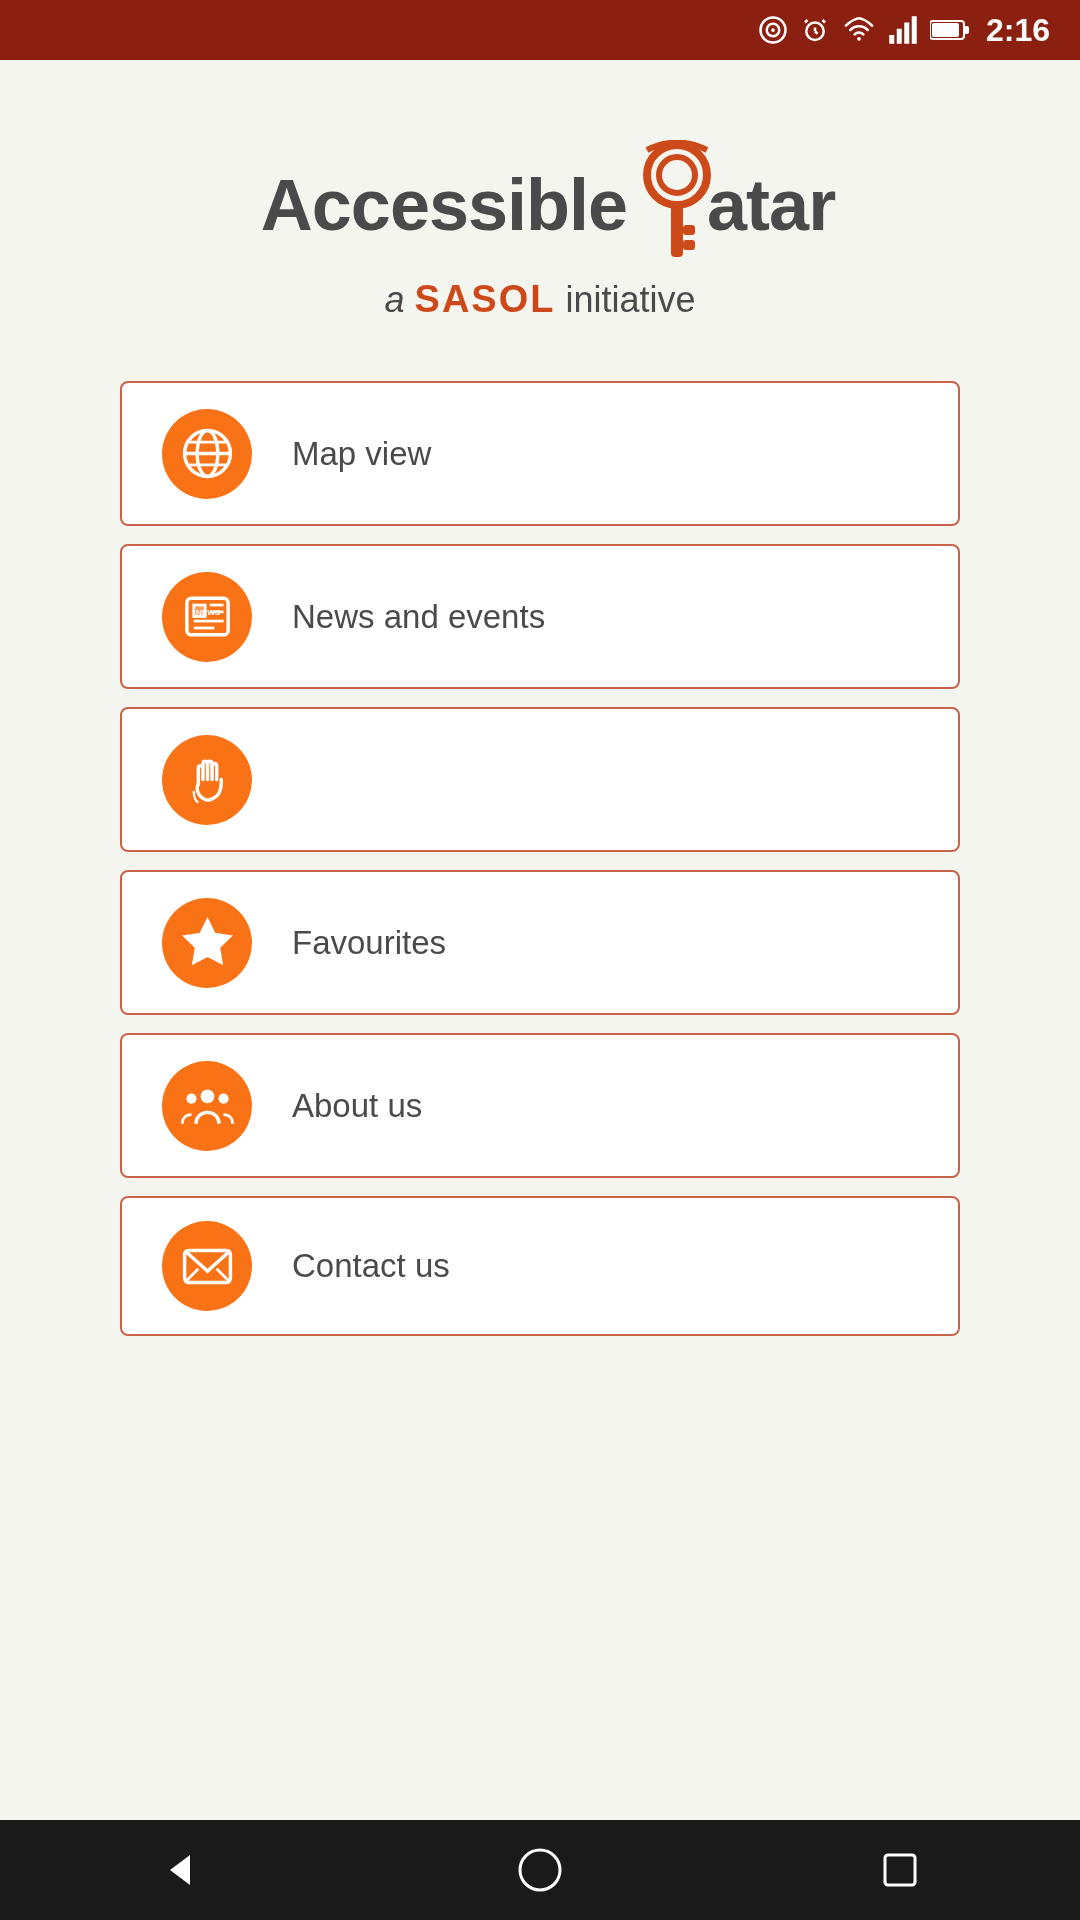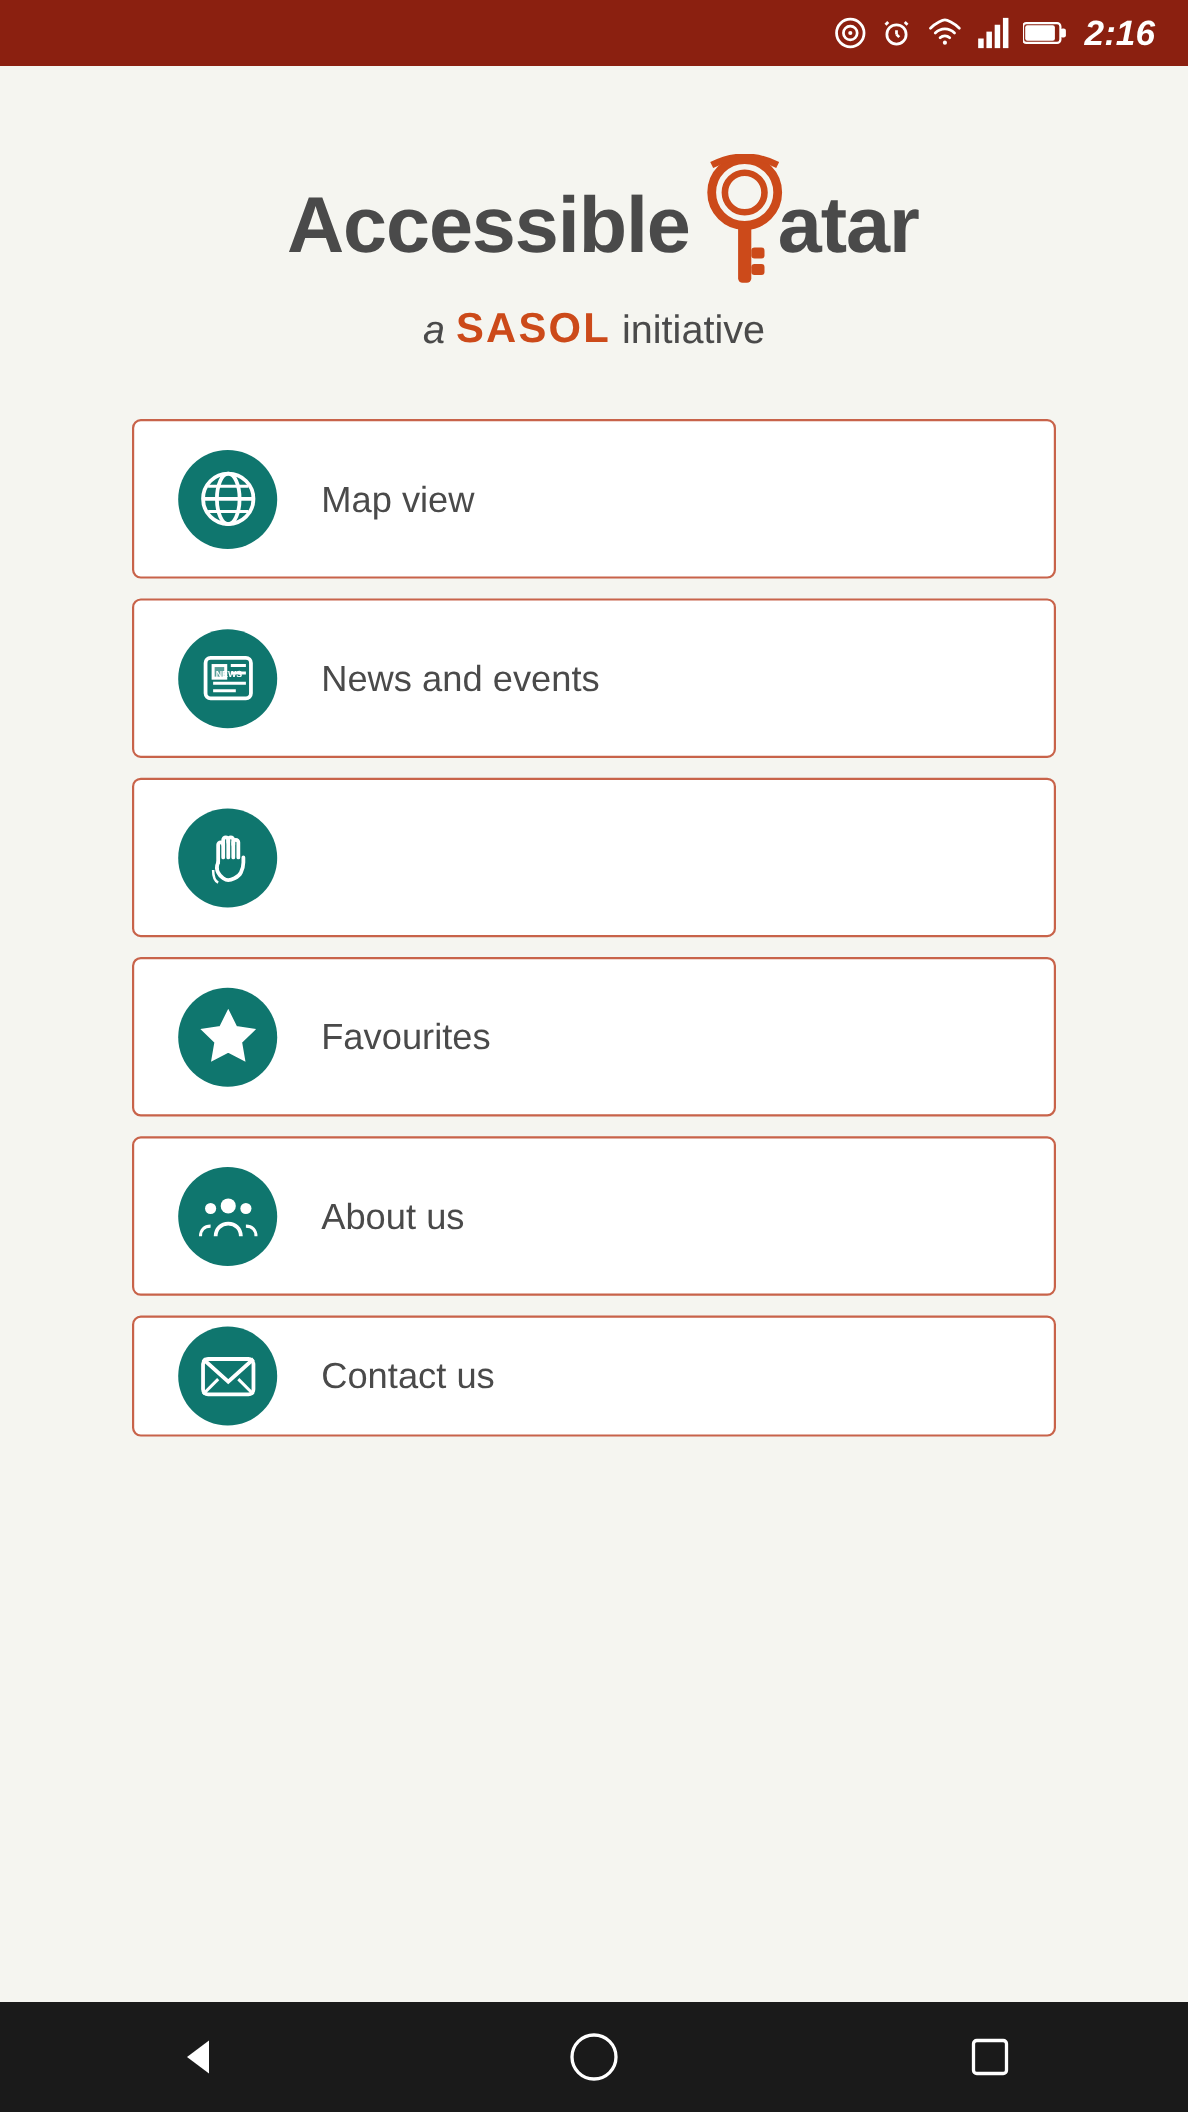--- a/index.html
+++ b/index.html
@@ -22,21 +22,20 @@
     
     .status-bar {
       width: 100%;
       height: 60px;
       background-color: #8B2010;
       display: flex;
       align-items: center;
       justify-content: flex-end;
       padding: 0 30px;
       gap: 16px;
-      font-style: italic;
     }
 
     .status-bar-icons {
       display: flex;
       align-items: center;
       gap: 12px;
       color: white;
       font-size: 28px;
       font-weight: bold;
     }
@@ -143,21 +142,21 @@
       padding: 0 40px;
       gap: 40px;
       cursor: pointer;
       margin-bottom: 18px;
     }
 
     .menu-icon-circle {
       width: 90px;
       height: 90px;
       border-radius: 50%;
-      background-color: #0f766e;
+      background-color: #f97316;
       display: flex;
       align-items: center;
       justify-content: center;
       flex-shrink: 0;
     }
 
     .menu-icon-circle svg {
       width: 55px;
       height: 55px;
       fill: white;
@@ -185,21 +184,21 @@
       height: 80px;
       display: flex;
       align-items: center;
       justify-content: center;
       color: white;
       font-size: 36px;
     }
 
     
     .menu-item-partial {
-      height: 110px;
+      height: 140px;
       overflow: hidden;
     }
   </style>
 </head>
 <body>
 
 <div class="status-bar">
   <div class="status-bar-icons">
 
     <svg width="30" height="30" viewBox="0 0 24 24" fill="white">

